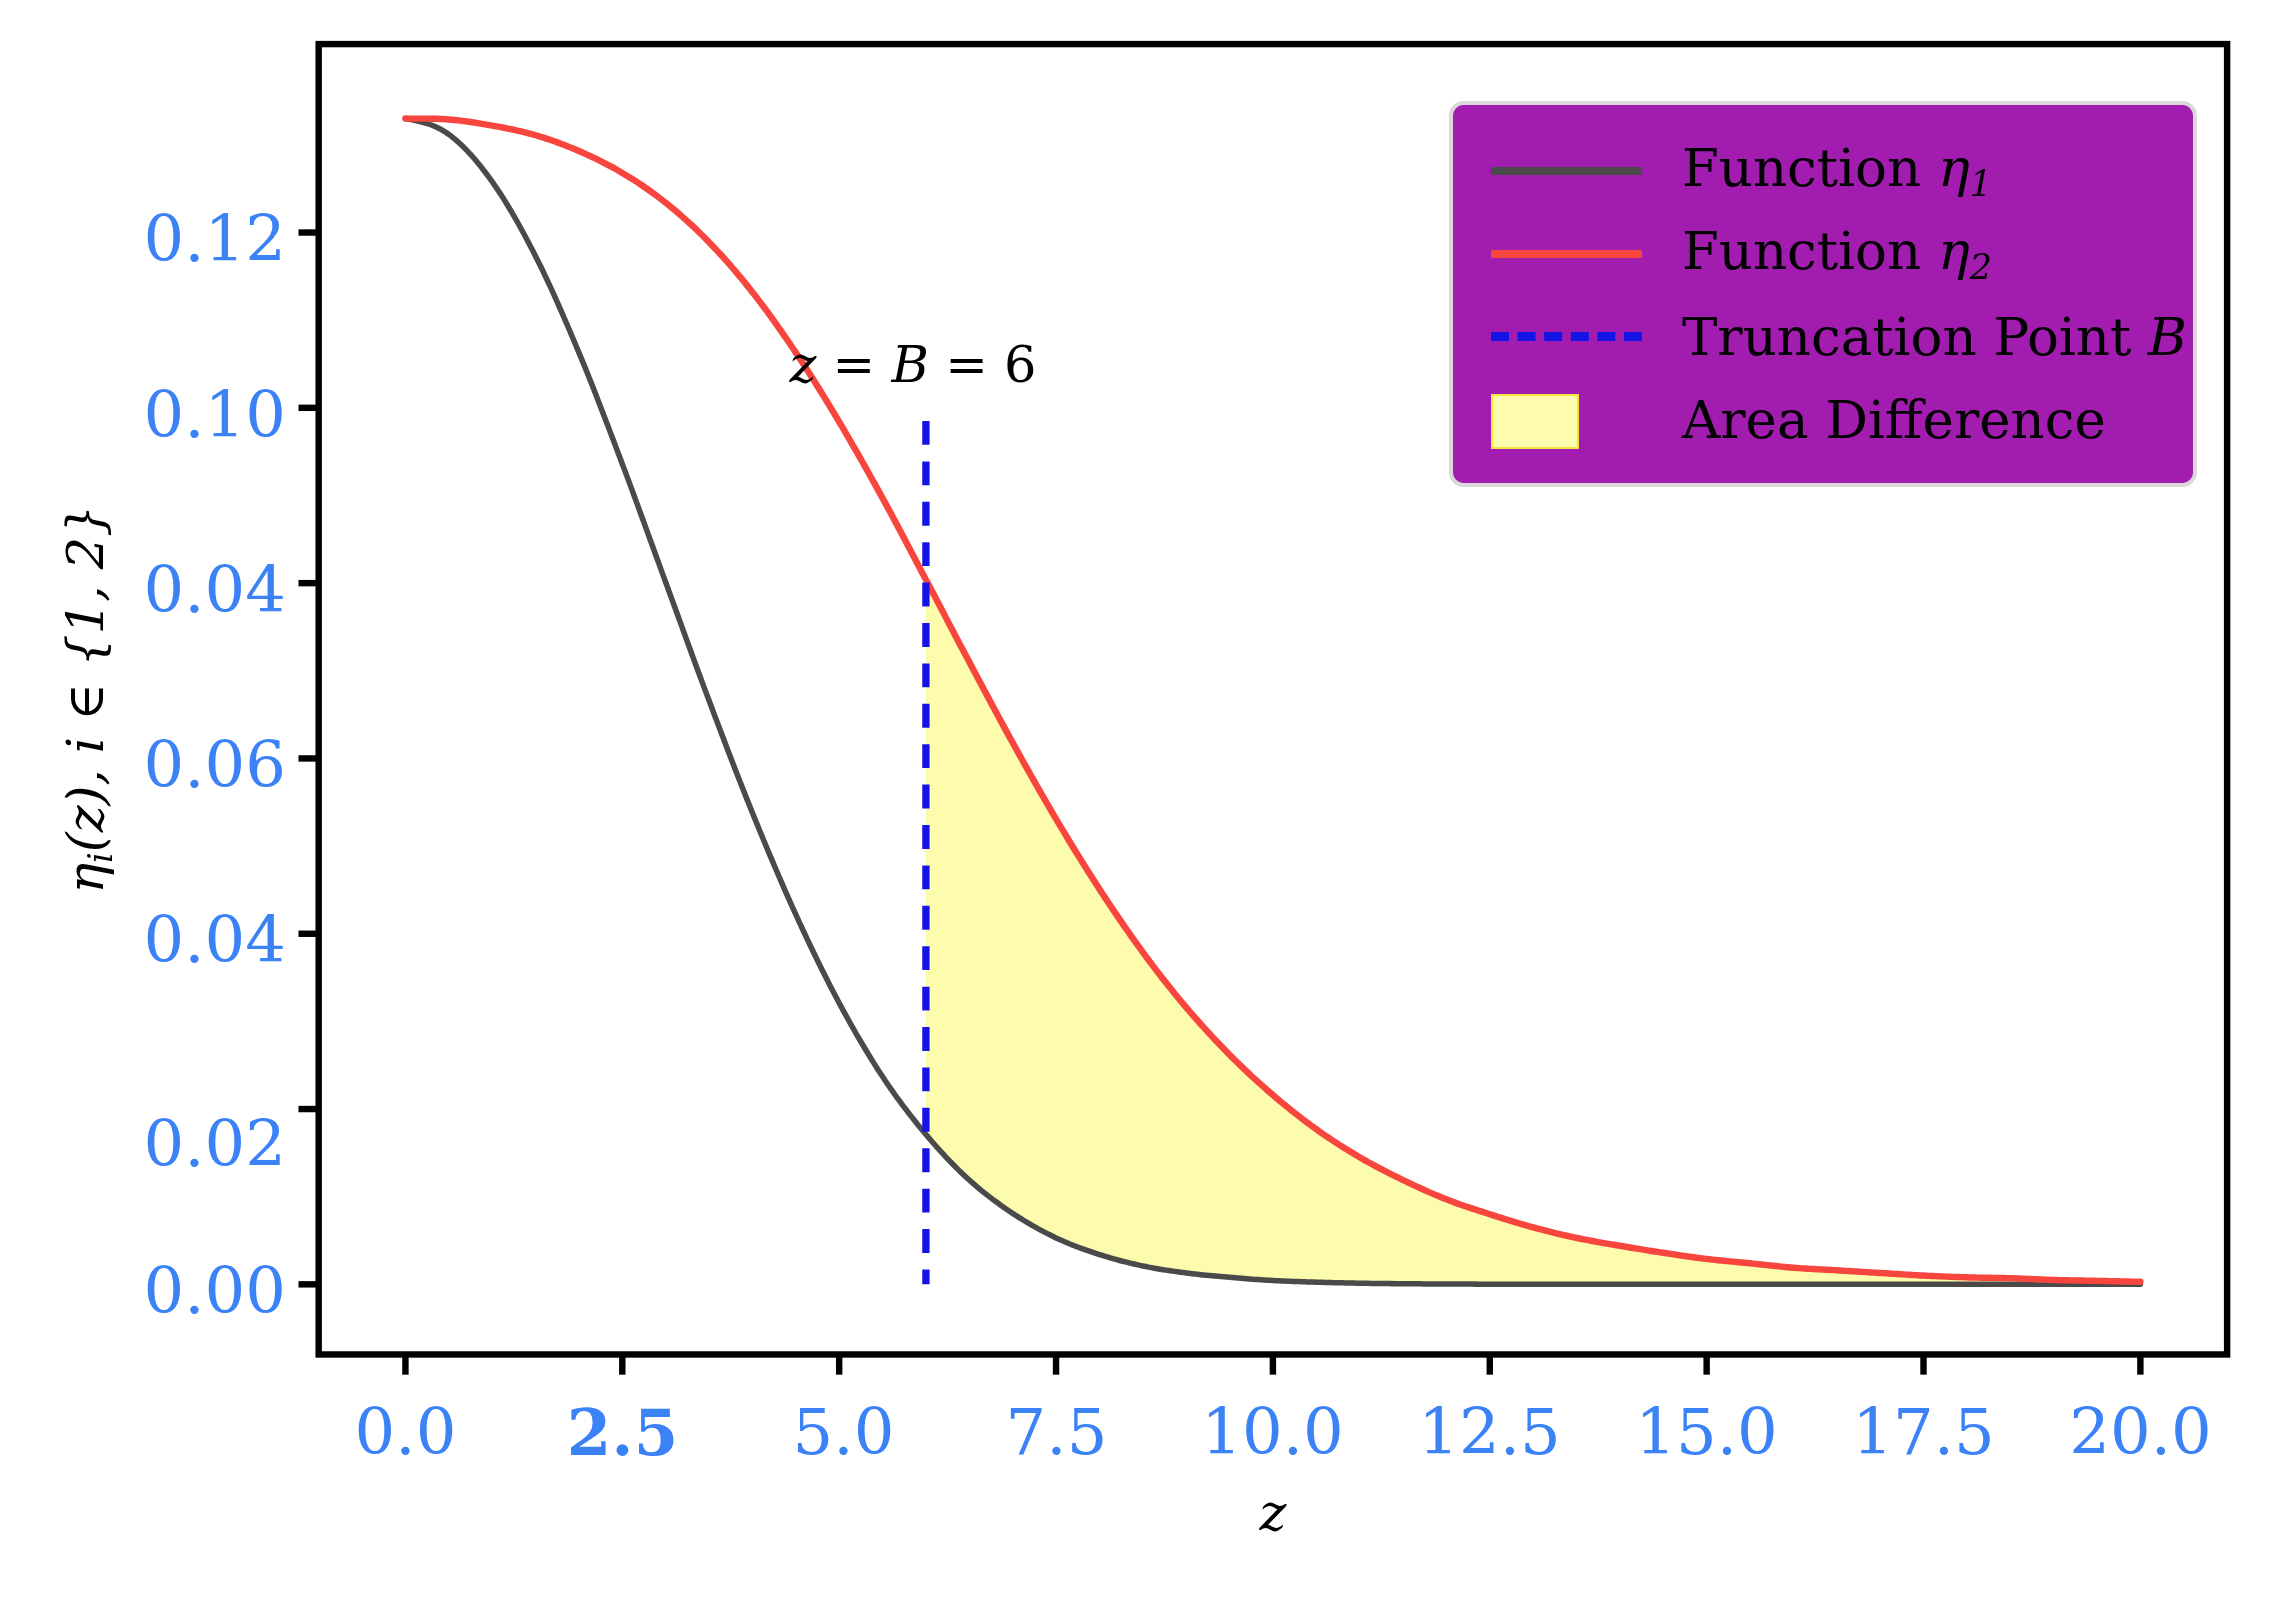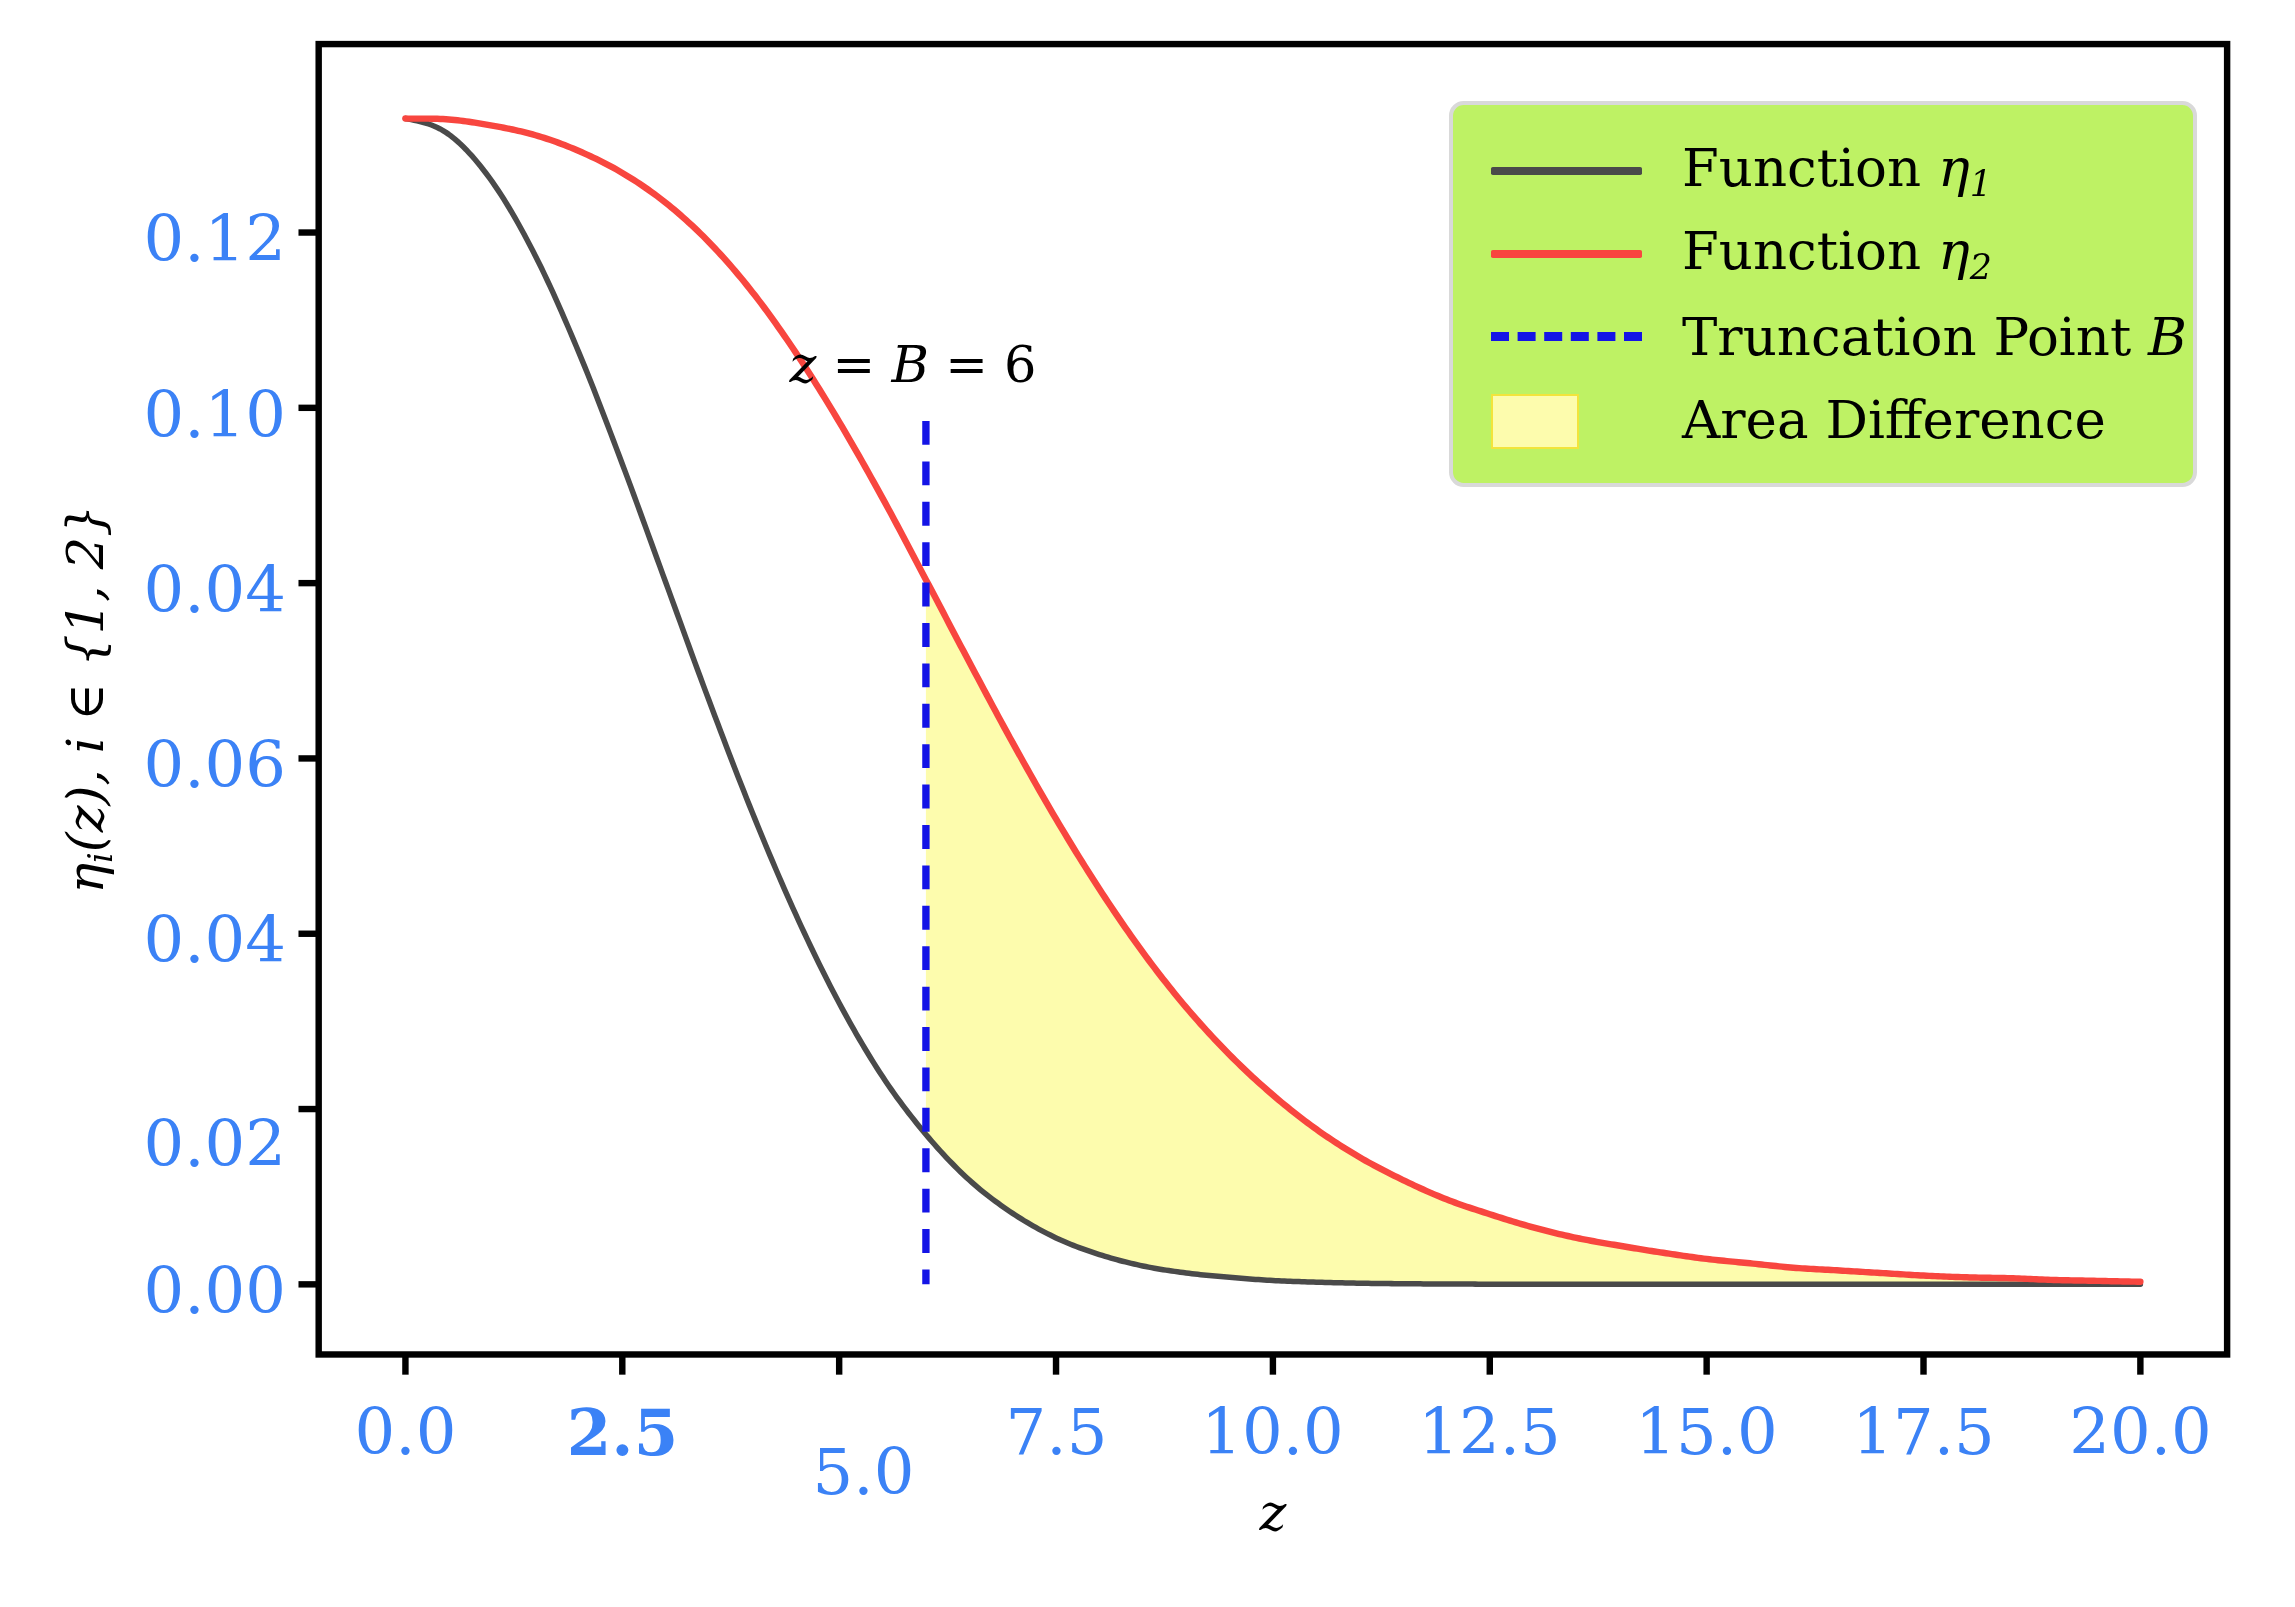--- a/index.html
+++ b/index.html
@@ -67,21 +67,21 @@
     font-size: 51px;
     color: #000000;
     white-space: nowrap;
   }
   #legend {
     position: absolute;
     left: 1449px;
     top: 101px;
     width: 748px;
     height: 386px;
-    background: #bef264;
+    background: #a21caf;
     border: 4.6px solid #d9d9d9;
     border-radius: 14.7px;
     box-sizing: border-box;
     padding: 24px 27.5px 24px 31px;
   }
   .legend-row {
     display: flex;
     align-items: center;
     height: 83px;
   }
@@ -166,21 +166,21 @@
   <div id="tick-labels">
       <div class="tick-label ytick-label" style="right: 2010px; top: 1254px;">0.00</div>
       <div class="tick-label ytick-label" style="right: 2010px; top: 1079px; margin-top: 28px;">0.02</div>
       <div class="tick-label ytick-label" style="right: 2010px; top: 903px;">0.04</div>
       <div class="tick-label ytick-label" style="right: 2010px; top: 728px;">0.06</div>
       <div class="tick-label ytick-label" style="right: 2010px; top: 553px;">0.04</div>
       <div class="tick-label ytick-label" style="right: 2010px; top: 378px;">0.10</div>
       <div class="tick-label ytick-label" style="right: 2010px; top: 202px;">0.12</div>
       <div class="tick-label xtick-label" style="left: 286px; width: 239px; top: 1395px;">0.0</div>
       <div class="tick-label xtick-label" style="left: 503px; width: 239px; top: 1395px; font-weight: bold;">2.5</div>
-      <div class="tick-label xtick-label" style="left: 744px; width: 239px; top: 1395px; margin-top: 40px;">5.0</div>
+      <div class="tick-label xtick-label" style="left: 724px; width: 239px; top: 1395px;">5.0</div>
       <div class="tick-label xtick-label" style="left: 937px; width: 239px; top: 1395px;">7.5</div>
       <div class="tick-label xtick-label" style="left: 1153px; width: 239px; top: 1395px;">10.0</div>
       <div class="tick-label xtick-label" style="left: 1370px; width: 239px; top: 1395px;">12.5</div>
       <div class="tick-label xtick-label" style="left: 1587px; width: 239px; top: 1395px;">15.0</div>
       <div class="tick-label xtick-label" style="left: 1804px; width: 239px; top: 1395px;">17.5</div>
       <div class="tick-label xtick-label" style="left: 2021px; width: 239px; top: 1395px;">20.0</div>
     </div>
 
   <div id="annotation" style="left: 913px; top: 299px; transform: translateX(-50%); margin-top: 36px;">
     <span class="mathtext">

